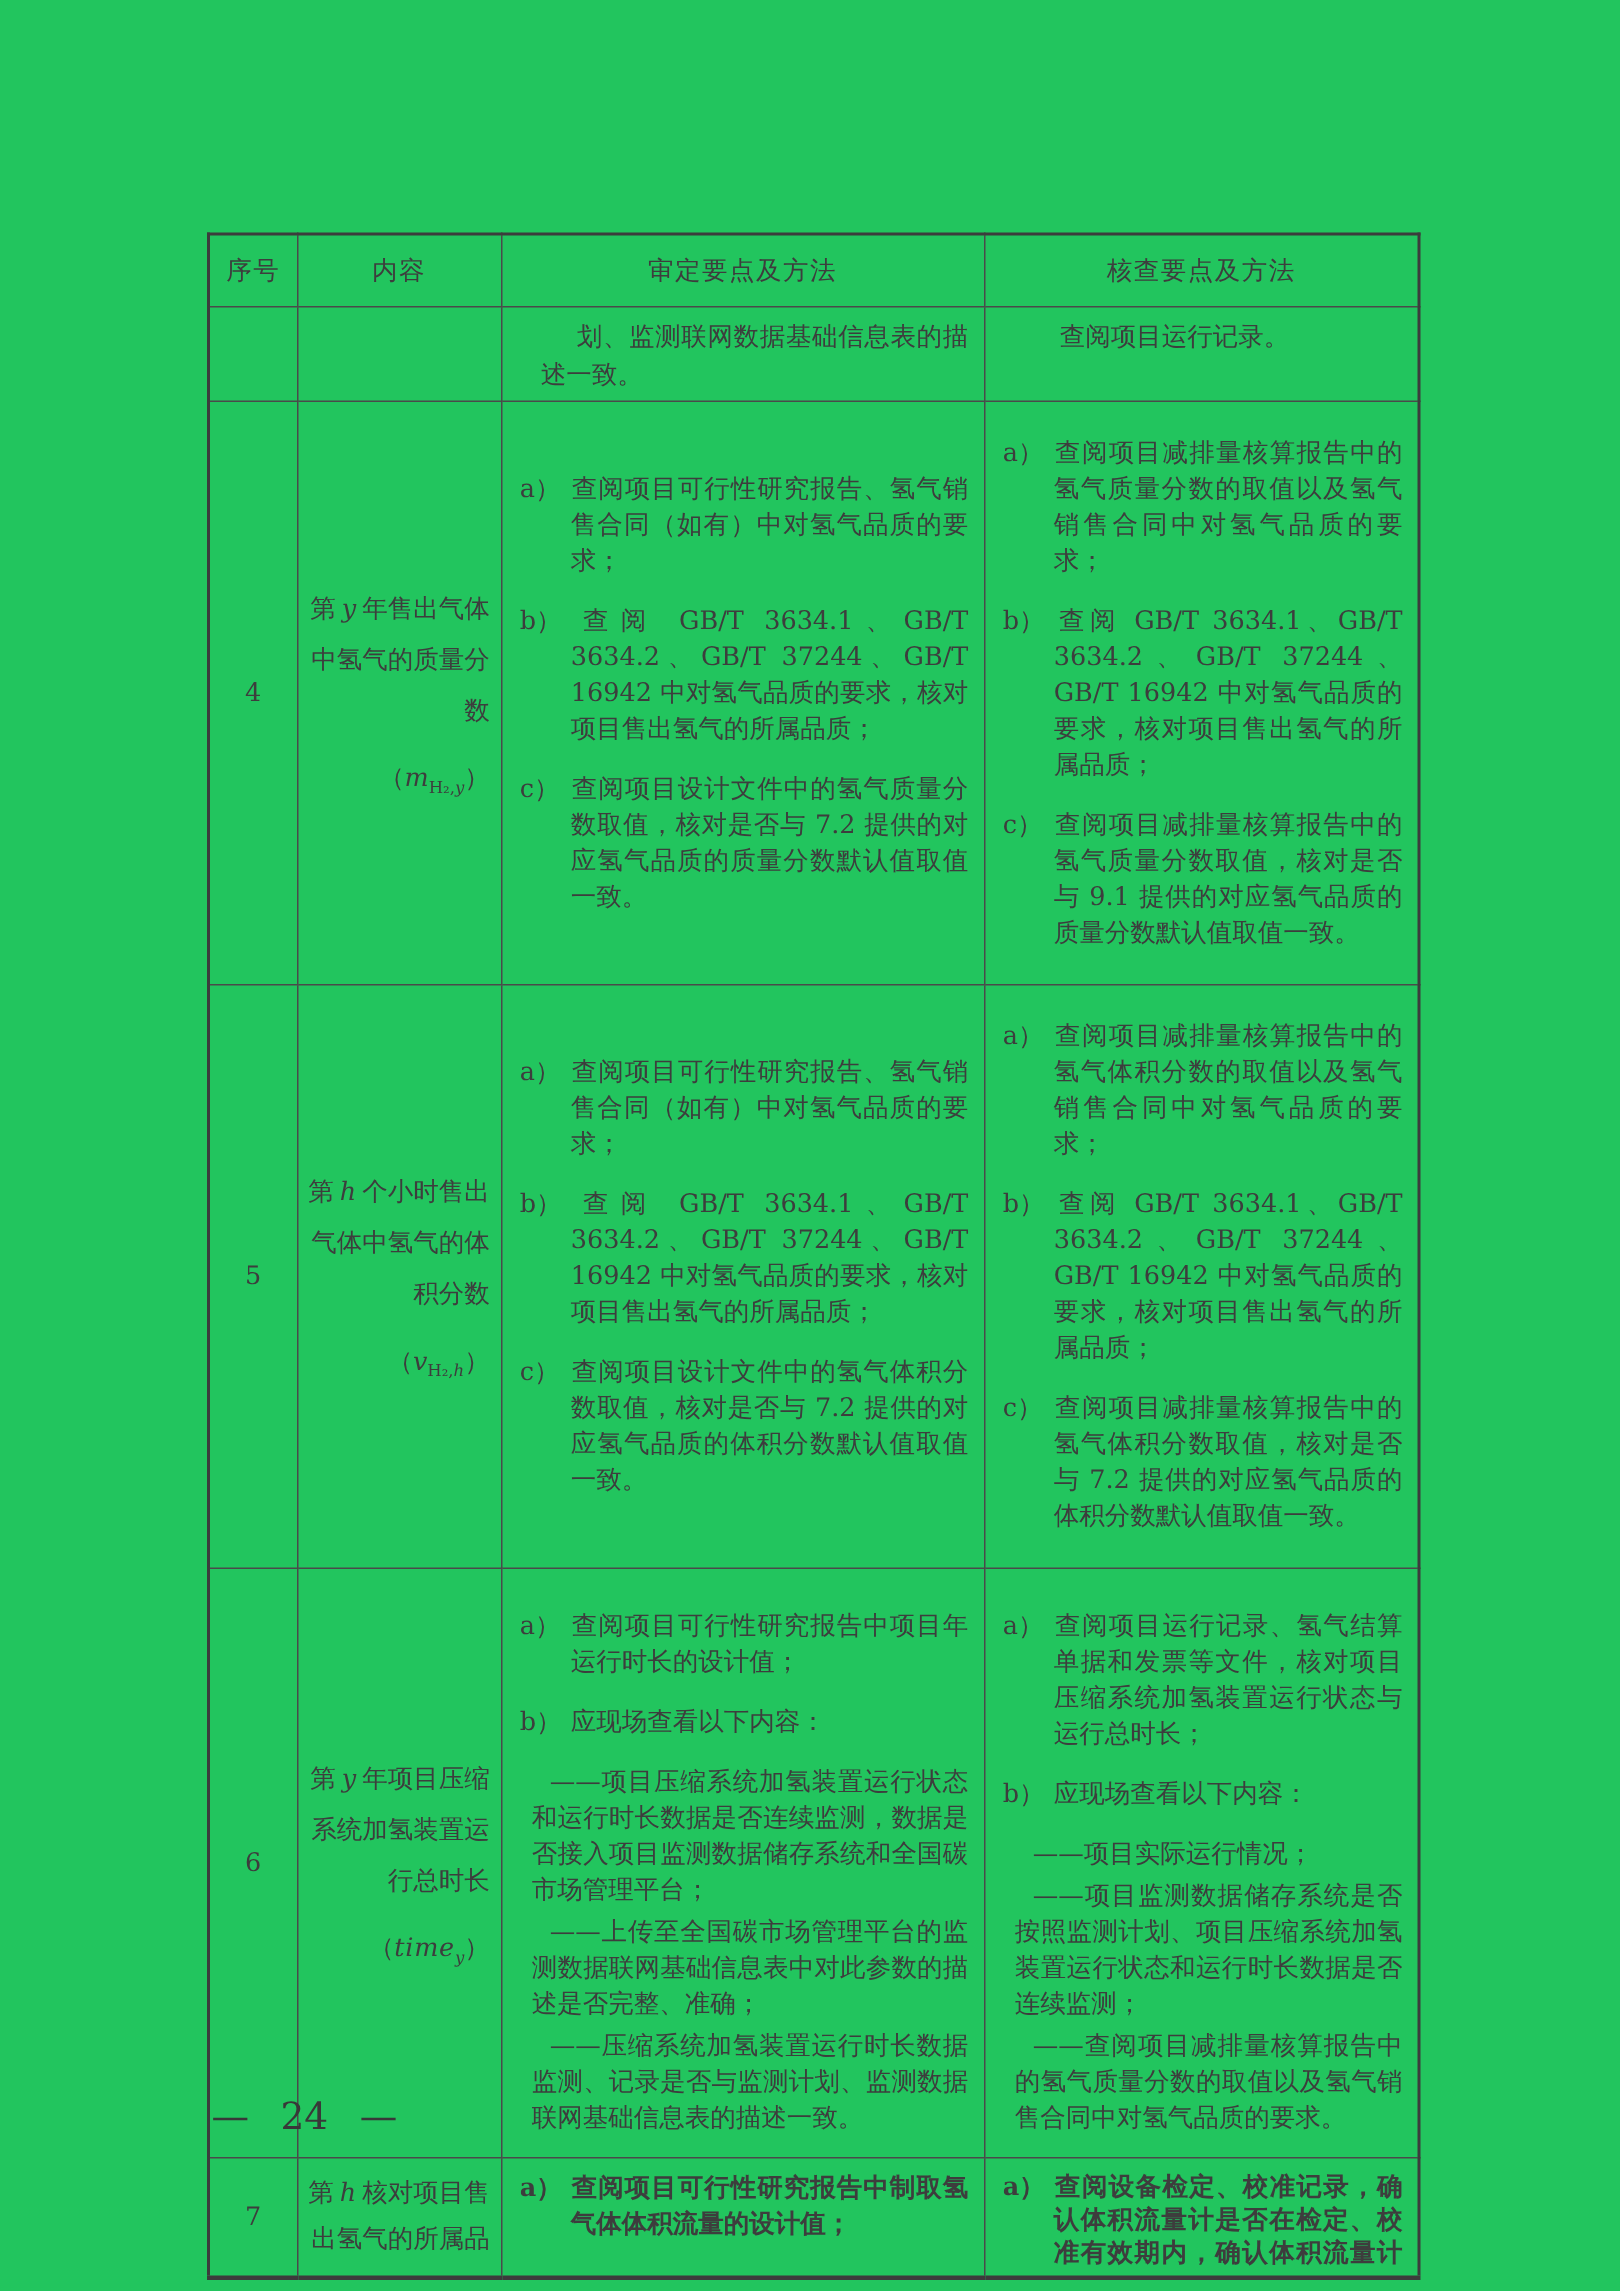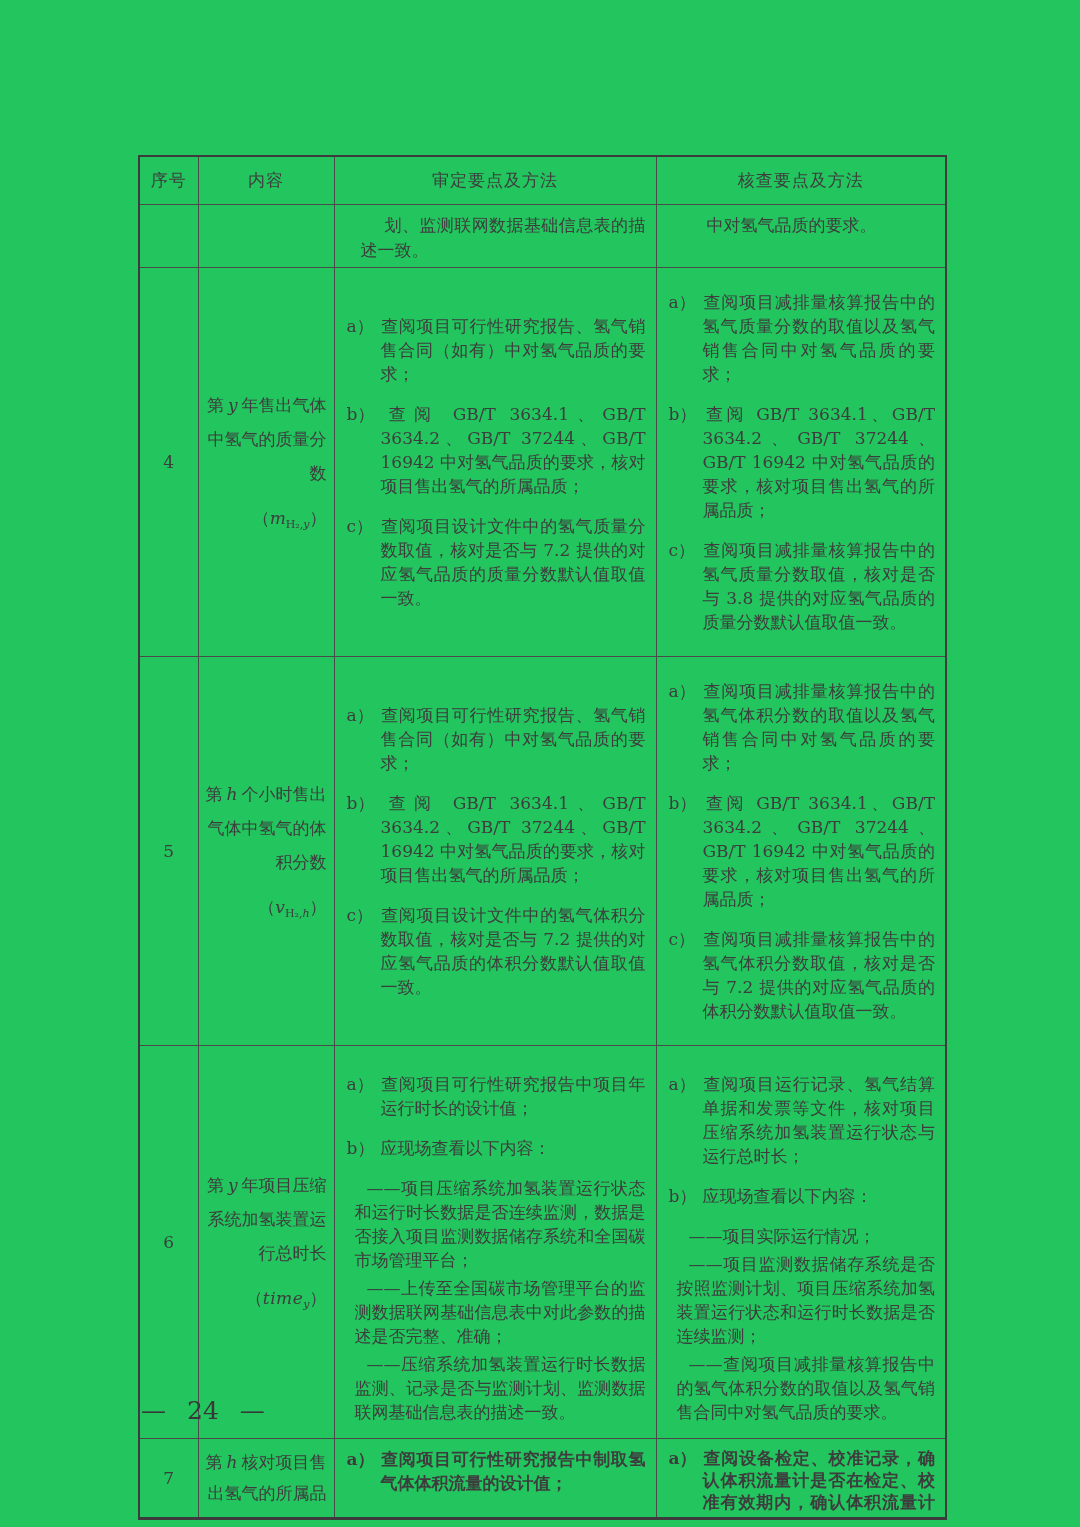--- a/index.html
+++ b/index.html
@@ -65,39 +65,39 @@
       <th class="hdr">核查要点及方法</th>
     </tr>
 
     <tr style="height:55px">
       <td class="idx"></td>
       <td class="content-cell"></td>
       <td class="m-top">
         <div class="cont">划、监测联网数据基础信息表的描述一致。</div>
       </td>
       <td class="m-top">
-        <div class="cont">中对氢气品质的要求。</div>
+        <div class="cont">查阅项目运行记录。</div>
       </td>
     </tr>
 
     <tr style="height:316px">
       <td class="idx">4</td>
       <td class="content-cell">
         <div><span>第</span><span class="var-i">y</span><span>年售出气体中氢气的质量分数</span></div>
         <div class="formula"><span>（</span><span class="f-var">m</span><sub><span>H₂,</span><span class="f-sub-i">y</span></sub><span>）</span></div>
       </td>
       <td class="m">
         <div class="item"><span class="marker">a）</span><span>查阅项目可行性研究报告、氢气销售合同（如有）中对氢气品质的要求；</span></div>
         <div class="item"><span class="marker">b）</span><span>查阅 GB/T 3634.1、GB/T 3634.2、GB/T 37244、GB/T 16942 中对氢气品质的要求，核对项目售出氢气的所属品质；</span></div>
         <div class="item"><span class="marker">c）</span><span>查阅项目设计文件中的氢气质量分数取值，核对是否与 7.2 提供的对应氢气品质的质量分数默认值取值一致。</span></div>
       </td>
       <td class="m">
         <div class="item"><span class="marker">a）</span><span>查阅项目减排量核算报告中的氢气质量分数的取值以及氢气销售合同中对氢气品质的要求；</span></div>
         <div class="item"><span class="marker">b）</span><span>查阅 GB/T 3634.1、GB/T 3634.2、GB/T 37244、GB/T 16942 中对氢气品质的要求，核对项目售出氢气的所属品质；</span></div>
-        <div class="item"><span class="marker">c）</span><span>查阅项目减排量核算报告中的氢气质量分数取值，核对是否与 3.8 提供的对应氢气品质的质量分数默认值取值一致。</span></div>
+        <div class="item"><span class="marker">c）</span><span>查阅项目减排量核算报告中的氢气质量分数取值，核对是否与 9.1 提供的对应氢气品质的质量分数默认值取值一致。</span></div>
       </td>
     </tr>
 
     <tr style="height:314px">
       <td class="idx">5</td>
       <td class="content-cell">
         <div><span>第</span><span class="var-i">h</span><span>个小时售出气体中氢气的体积分数</span></div>
         <div class="formula"><span>（</span><span class="f-var">v</span><sub><span>H₂,</span><span class="f-sub-i">h</span></sub><span>）</span></div>
       </td>
       <td class="m">
@@ -123,21 +123,21 @@
         <div class="item"><span class="marker">b）</span><span>应现场查看以下内容：</span></div>
         <div class="dash">——项目压缩系统加氢装置运行状态和运行时长数据是否连续监测，数据是否接入项目监测数据储存系统和全国碳市场管理平台；</div>
         <div class="dash">——上传至全国碳市场管理平台的监测数据联网基础信息表中对此参数的描述是否完整、准确；</div>
         <div class="dash">——压缩系统加氢装置运行时长数据监测、记录是否与监测计划、监测数据联网基础信息表的描述一致。</div>
       </td>
       <td class="m">
         <div class="item"><span class="marker">a）</span><span>查阅项目运行记录、氢气结算单据和发票等文件，核对项目压缩系统加氢装置运行状态与运行总时长；</span></div>
         <div class="item"><span class="marker">b）</span><span>应现场查看以下内容：</span></div>
         <div class="dash">——项目实际运行情况；</div>
         <div class="dash">——项目监测数据储存系统是否按照监测计划、项目压缩系统加氢装置运行状态和运行时长数据是否连续监测；</div>
-        <div class="dash">——查阅项目减排量核算报告中的氢气体积分数的取值以及氢气销售合同中对氢气品质的要求。</div>
+        <div class="dash">——查阅项目减排量核算报告中的氢气质量分数的取值以及氢气销售合同中对氢气品质的要求。</div>
       </td>
     </tr>
 
     <tr class="last-row" style="height:70px">
       <td class="idx">7</td>
       <td class="content-cell">
         <div class="clip-content"><span>第</span><span class="var-i">h</span><span>核对项目售出氢气的所属品质</span></div>
       </td>
       <td class="m">
         <div class="clip">

